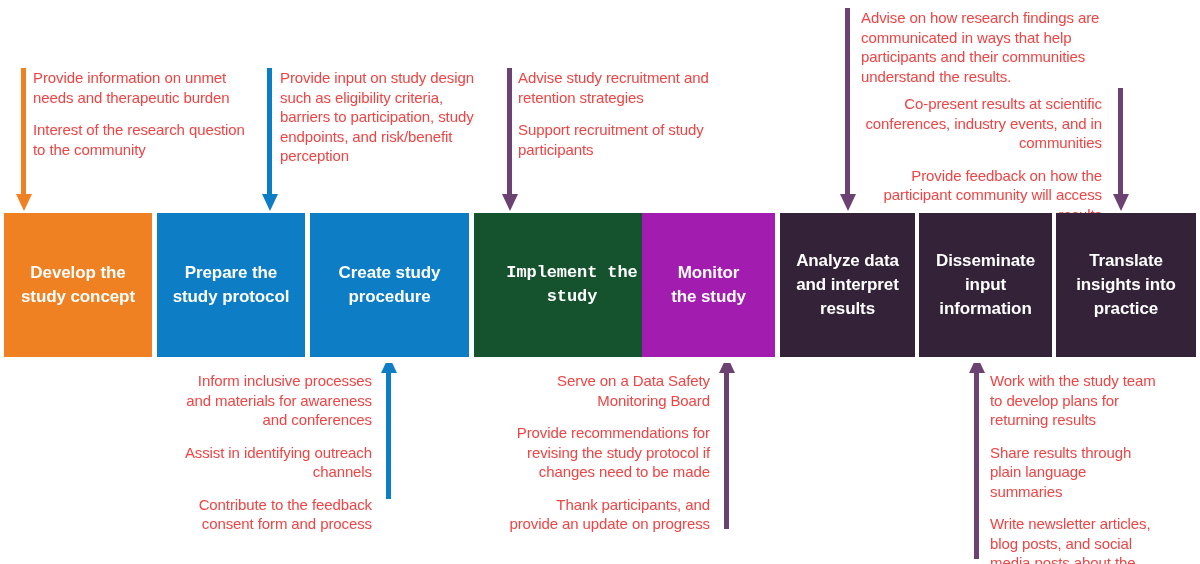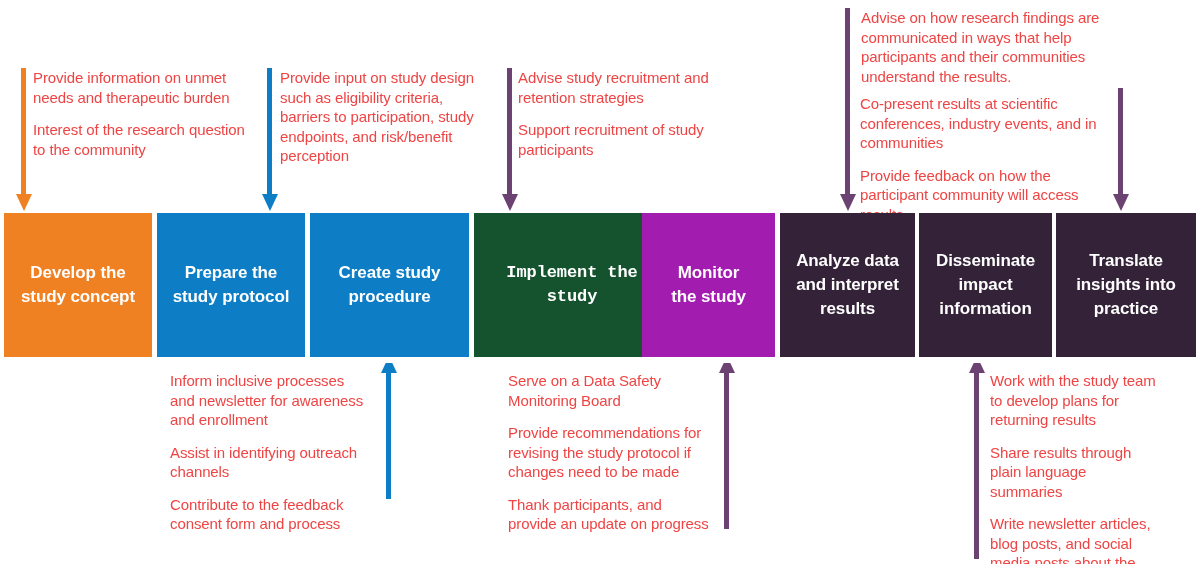--- a/index.html
+++ b/index.html
@@ -44,21 +44,21 @@
     box-sizing: border-box;
   }
   .anno p {
     margin: 0 0 13px 0;
     font-size: 15px;
     line-height: 19.5px;
     color: #ef4444;
     letter-spacing: -0.1px;
   }
   .anno p:last-child { margin-bottom: 0; }
-  .anno.align-right p { }
+  .anno.align-right p { text-align: right; }
   .anno.align-left  p { text-align: left; }
 
   
   .arrow {
     position: absolute;
   }
   .arrow svg { display: block; }
 </style>
 </head>
 <body>
@@ -149,21 +149,21 @@
   </div>
 
   <div class="stage-box" style="left:780px; top:213px; width:135px; height:144px; background:#332238;">
     <span class="stage-label">Analyze data
 and interpret
 results</span>
   </div>
 
   <div class="stage-box" style="left:919px; top:213px; width:133px; height:144px; background:#332238;">
     <span class="stage-label">Disseminate
-impact
+input
 information</span>
   </div>
 
   <div class="stage-box" style="left:1056px; top:213px; width:140px; height:144px; background:#332238;">
     <span class="stage-label">Translate
 insights into
 practice</span>
   </div>
 
   <div class="arrow" style="left:381px; top:363px;">
@@ -181,21 +181,21 @@
   </div>
 
   <div class="arrow" style="left:969px; top:363px;">
     <svg width="16" height="196" viewBox="0 0 16 196">
       <rect x="5" y="8" width="5" height="188" fill="#6C4273"></rect>
       <polygon points="0,10 16,10 8,-7" fill="#6C4273"></polygon>
     </svg>
   </div>
 
   <div class="anno align-right" style="left:170px; top:371px; width:202px;">
-    <p>Inform inclusive processes and newsletter for awareness and enrollment</p>
+    <p>Inform inclusive processes and materials for awareness and conferences</p>
     <p>Assist in identifying outreach channels</p>
     <p>Contribute to the feedback consent form and process</p>
   </div>
 
   <div class="anno align-right" style="left:508px; top:371px; width:202px;">
     <p>Serve on a Data Safety Monitoring Board</p>
     <p>Provide recommendations for revising the study protocol if changes need to be made</p>
     <p>Thank participants, and provide an update on progress</p>
   </div>
 

